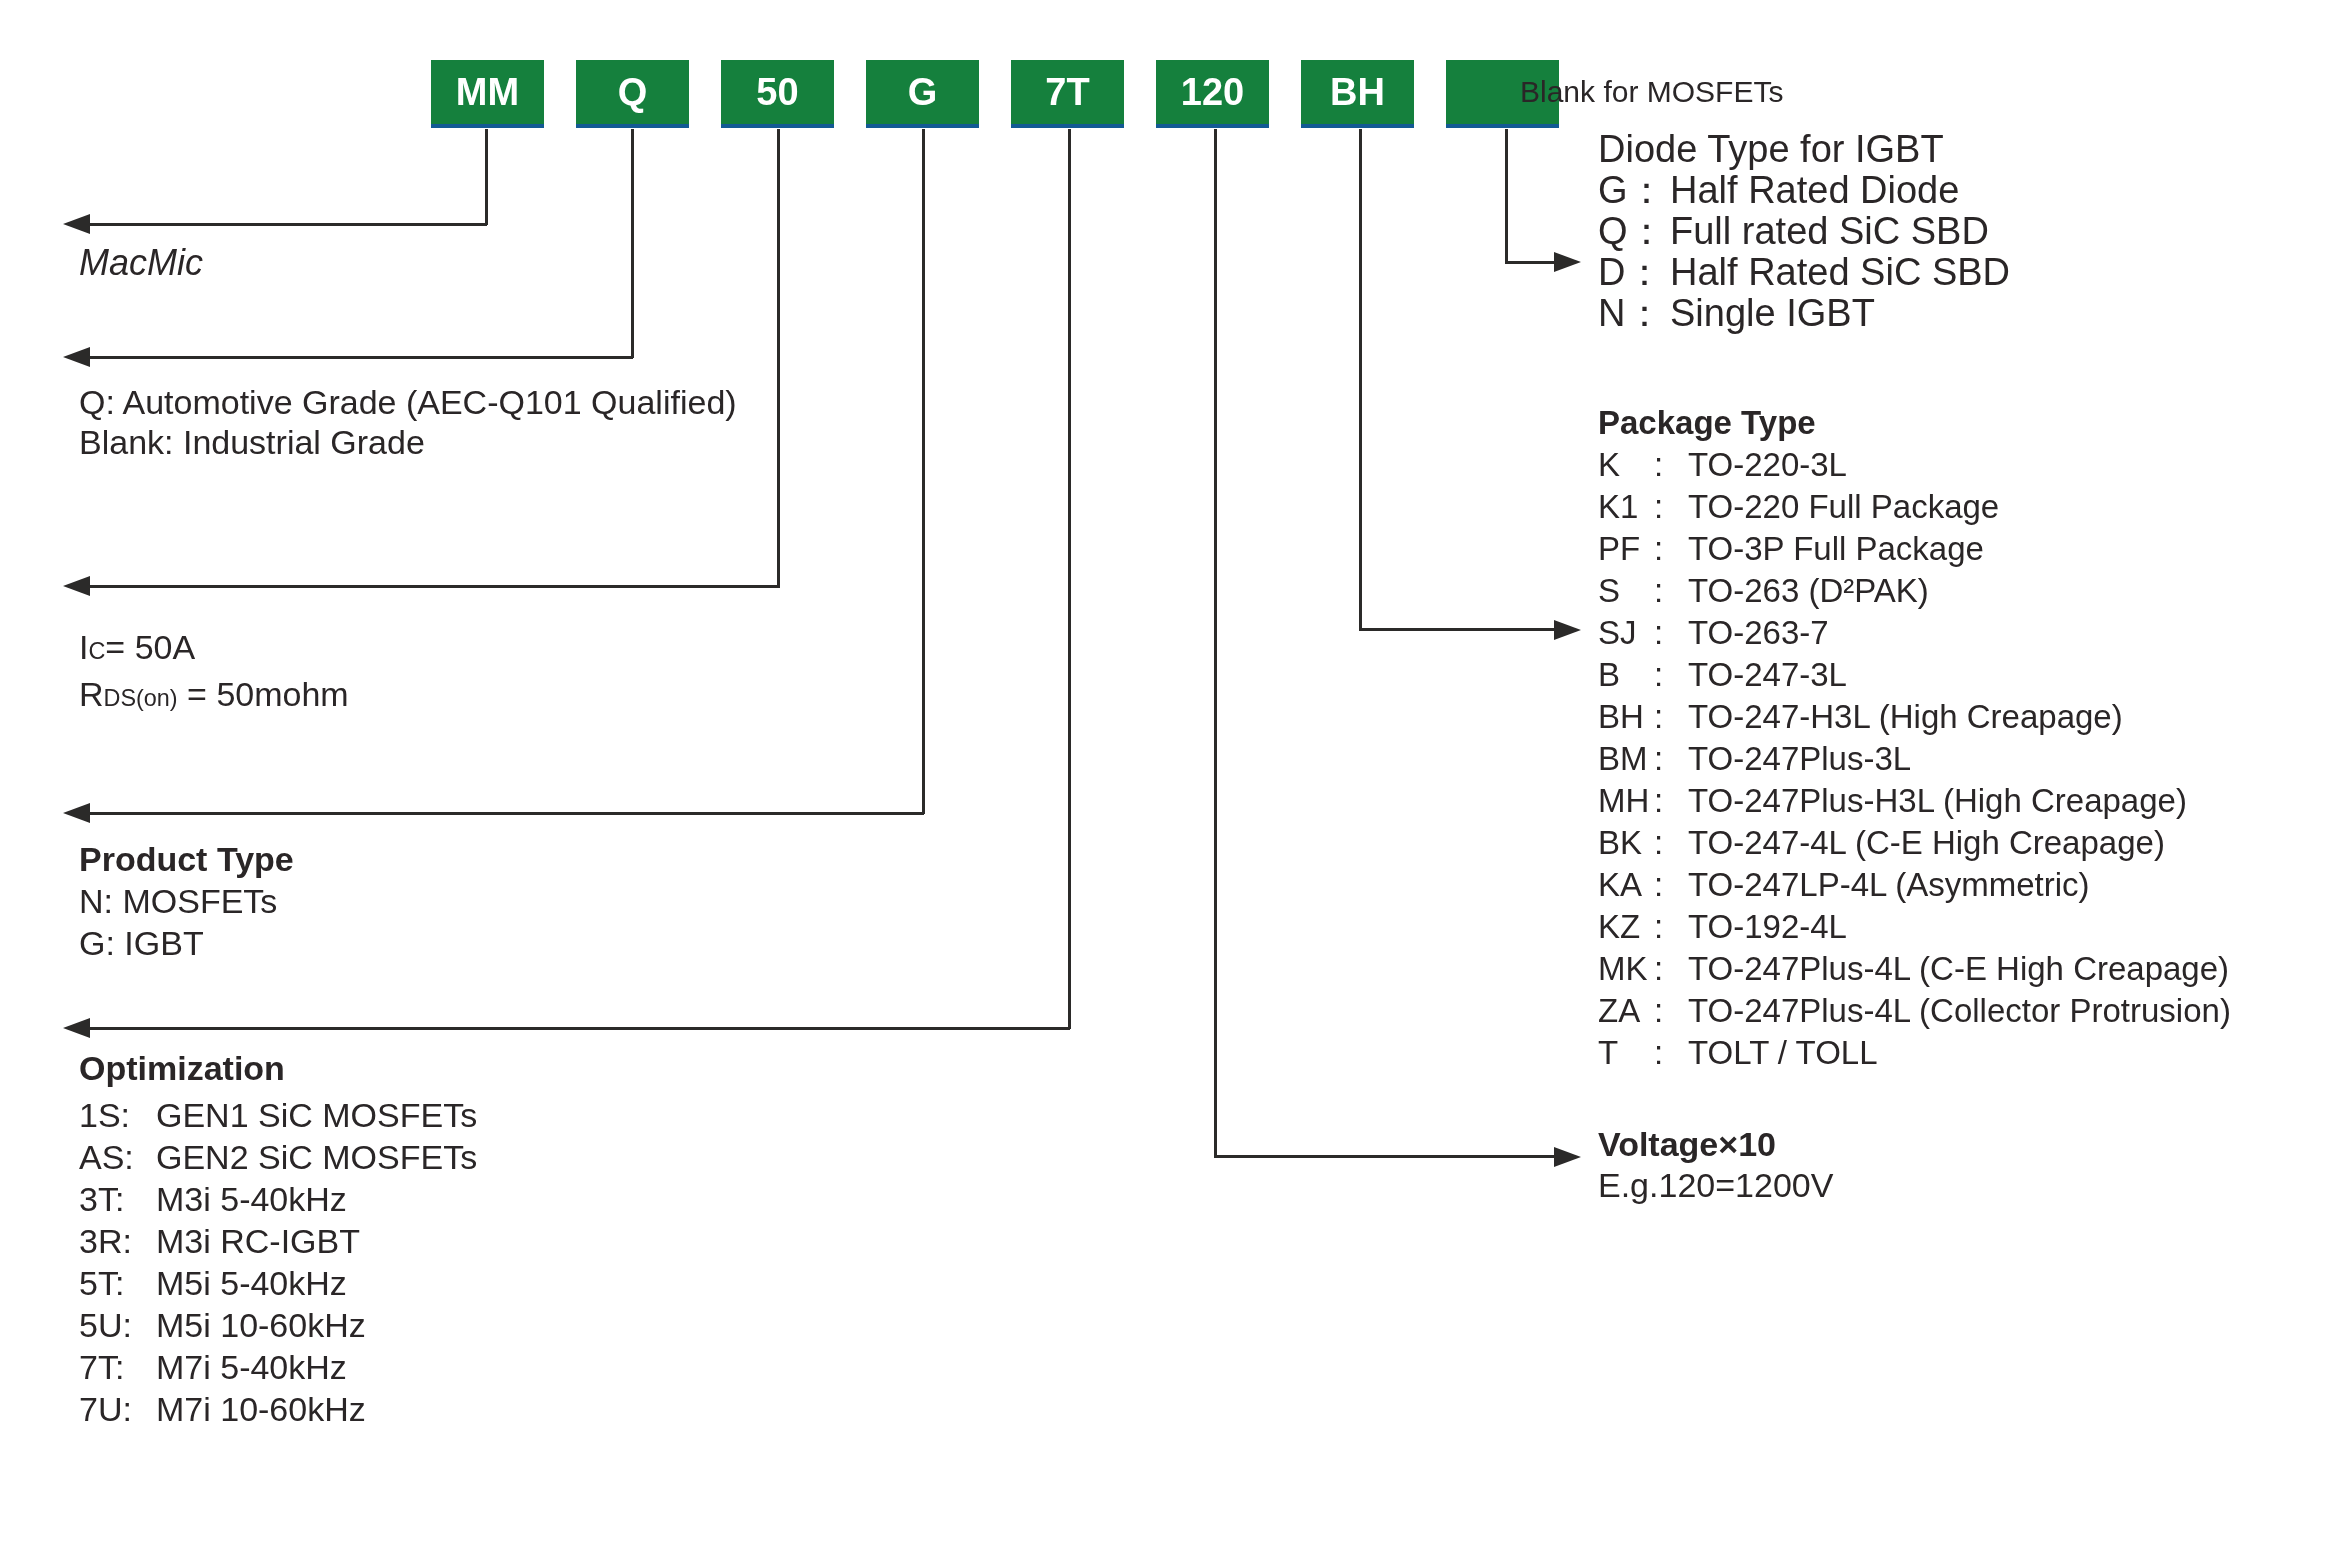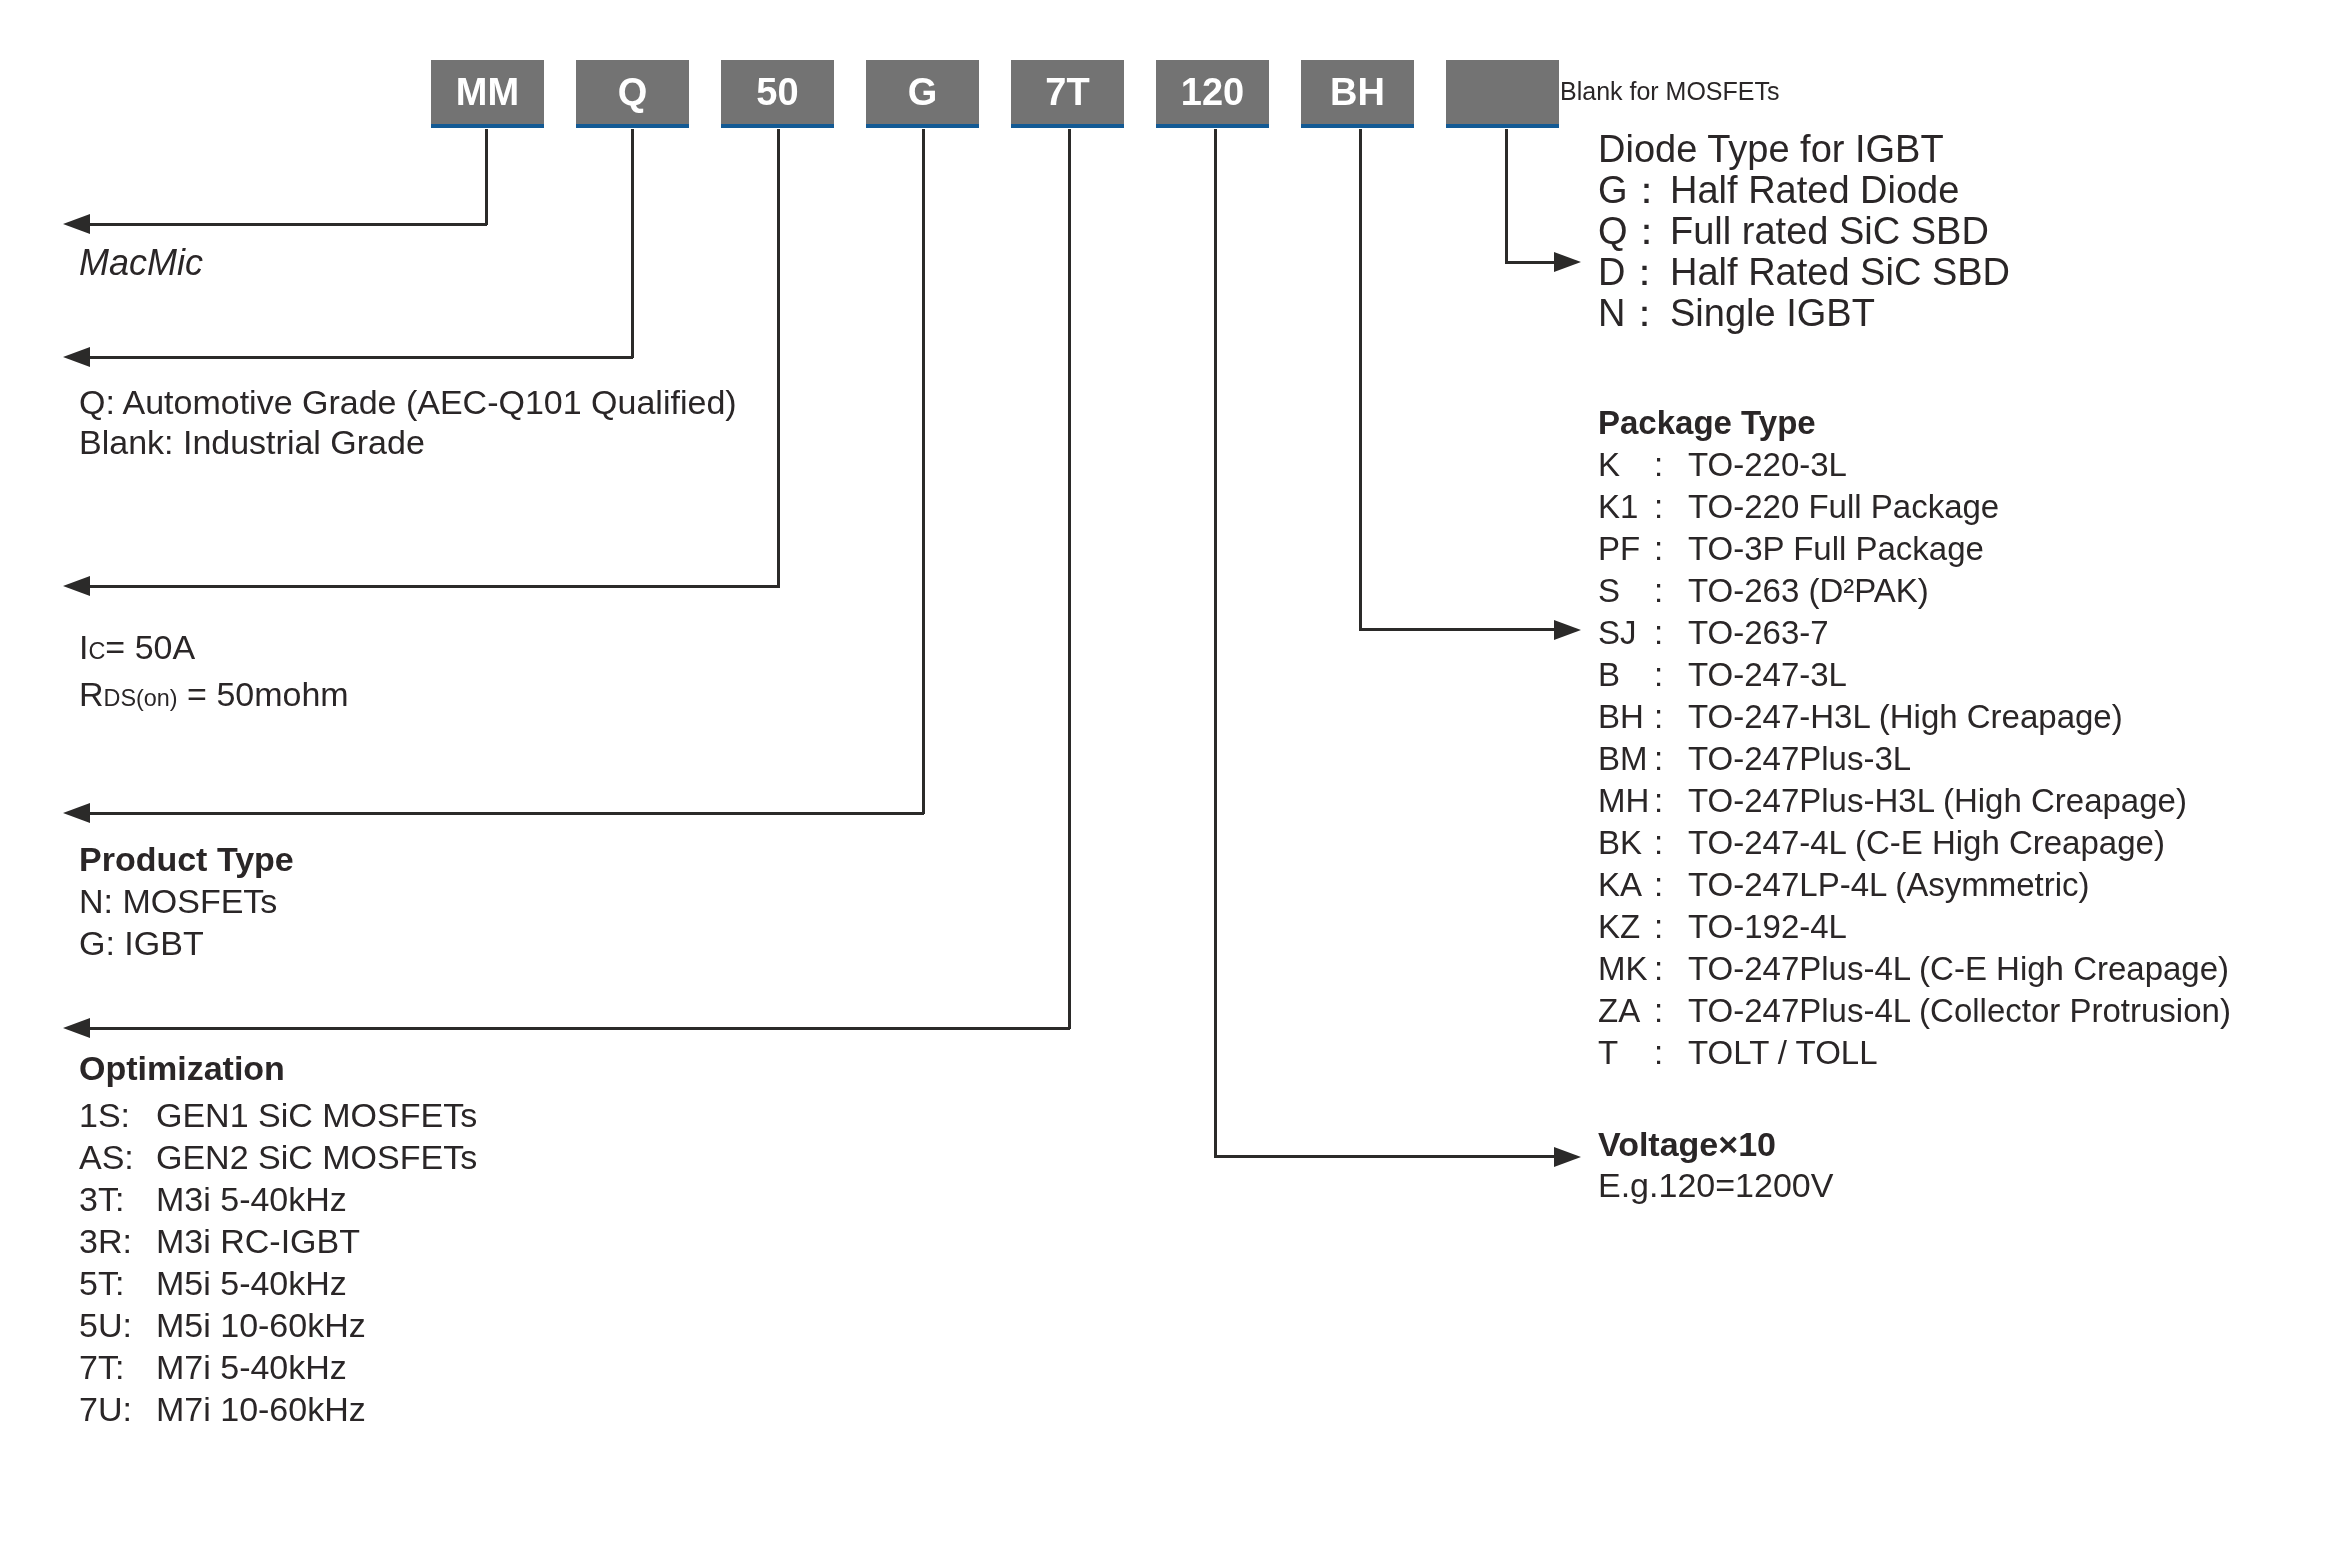--- a/index.html
+++ b/index.html
@@ -11,21 +11,21 @@
     color:#2a2627;
     overflow:hidden;
   }
   
   .pn-row{
     position:absolute;left:431px;top:60px;
     display:flex;gap:32px;
   }
   .pn-box{
     width:113px;height:68px;
-    background:#737373;
+    background:#15803d;
     border-bottom:4.5px solid #135a94;
     box-sizing:border-box;
     display:flex;align-items:center;justify-content:center;
     color:#ffffff;font-weight:bold;font-size:38px;
   }
   
   .vline{position:absolute;width:2.7px;background:#2b2a29;}
   .hline{position:absolute;height:2.7px;background:#2b2a29;}
   .arrow-left{
     position:absolute;width:0;height:0;
@@ -190,21 +190,21 @@
         <span class="opt-code">7T:</span>
         <span>M7i 5-40kHz</span>
       </div>
 
       <div class="opt-row">
         <span class="opt-code">7U:</span>
         <span>M7i 10-60kHz</span>
       </div>
     </div>
 
-  <div class="tblock" style="left:1560px;top:71px;font-size:25px;text-align:right;">Blank for MOSFETs</div>
+  <div class="tblock" style="left:1520px;top:71px;font-size:30px;text-align:right;">Blank for MOSFETs</div>
 
   <div class="tblock" style="left:1598px;top:129px;font-size:38px;">
     <div class="right-col-row">Diode Type for IGBT</div>
     <div>
 
         <div class="right-col-row">
           <span class="di-code">G：</span>
           <span>Half Rated Diode</span>
         </div>
 

